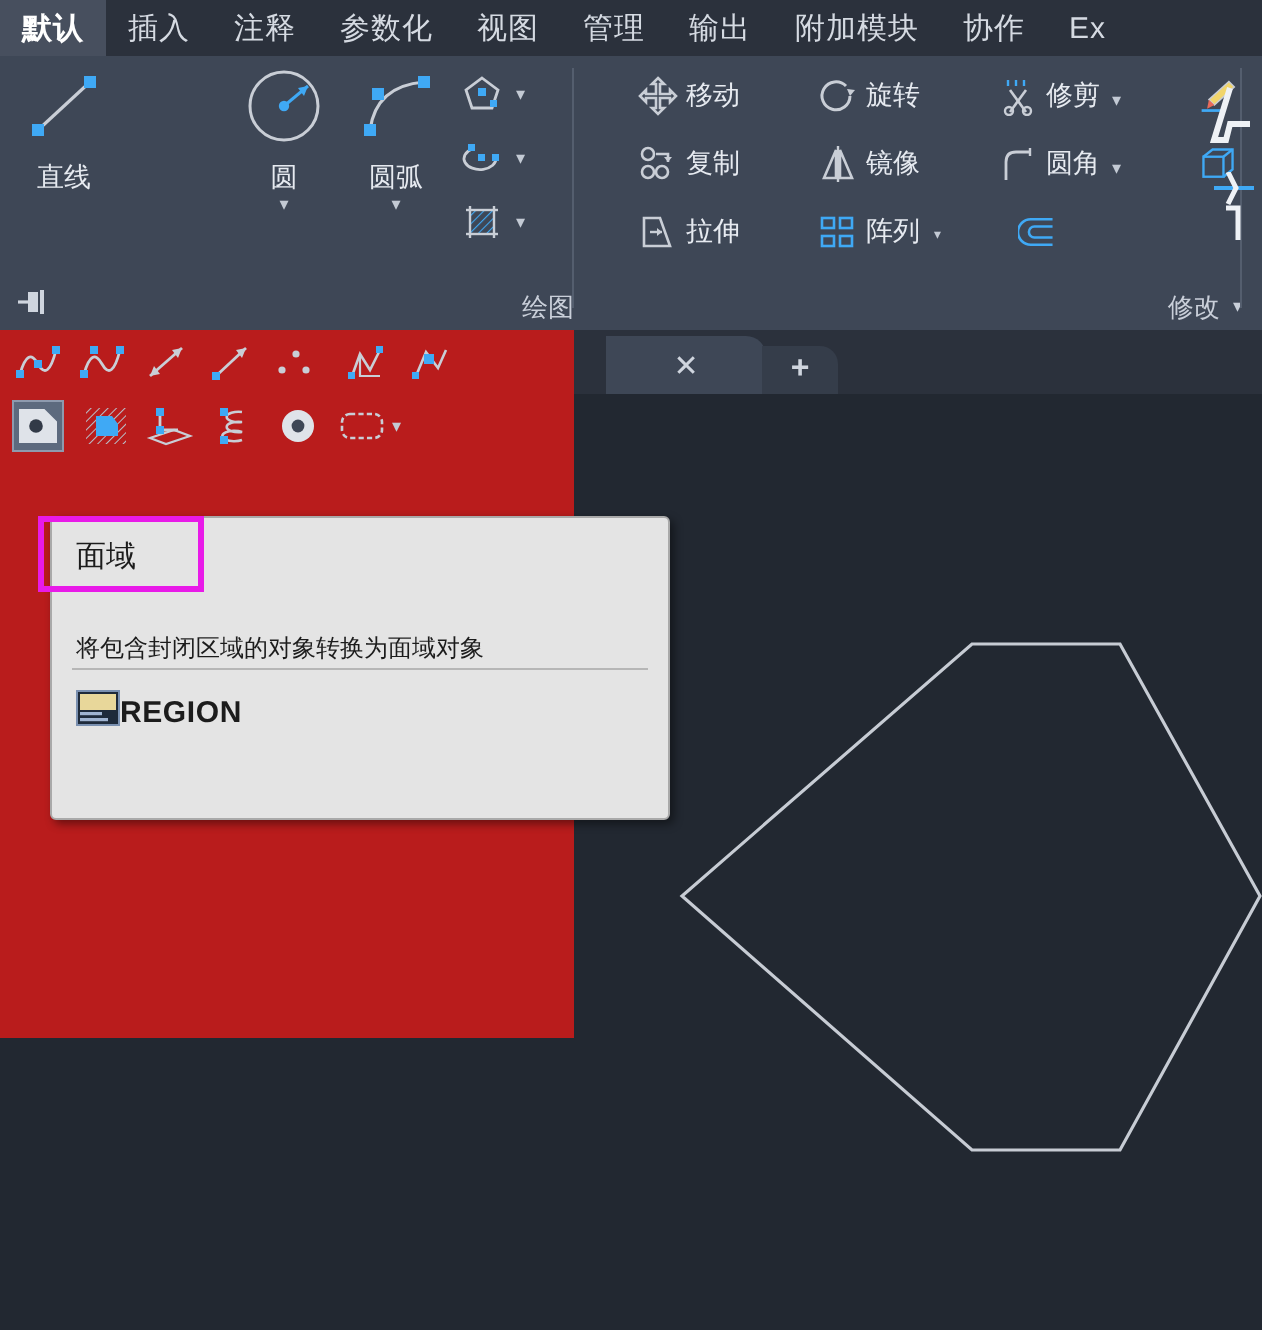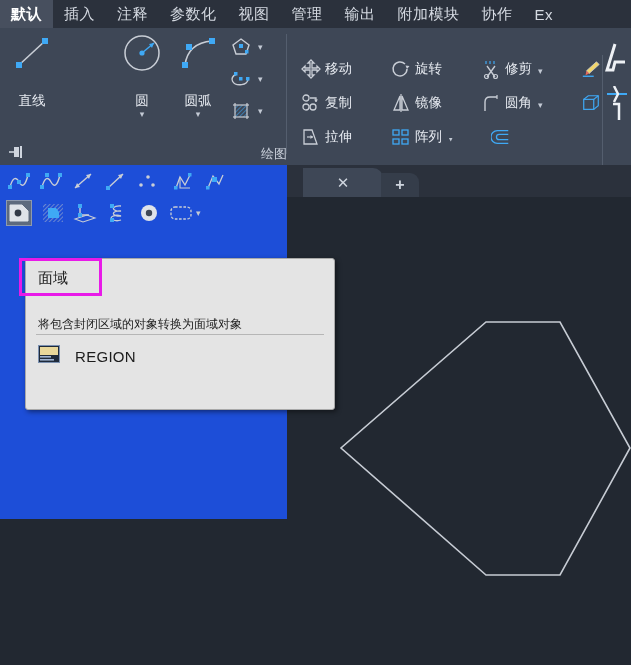--- a/index.html
+++ b/index.html
@@ -6,21 +6,21 @@
   html, body {
     margin: 0; padding: 0;
     width: 631px; height: 665px;
     overflow: hidden;
     background: #222831;
     font-family: "Liberation Sans", "DejaVu Sans", sans-serif;
   }
   #app {
     position: relative;
     width: 631px; height: 519px;
-    background: #1d4ed8;
+    background: #b91c1c;
   }
 
   
   #ribbon-tabs {
     position: absolute; left: 0; top: 0;
     width: 631px; height: 28px;
     background: #2b313c;
     display: flex; align-items: stretch;
   }
   .rtab {
@@ -56,21 +56,21 @@
     text-align: right; color: #c9cfd9; font-size: 13px;
   }
   .panel-label .caret { font-size: 9px; margin-left: 3px; vertical-align: 2px;}
 
   
   .bigbtn {
     position: absolute;
     width: 52px; text-align: center;
     color: #e6eaf0; font-size: 13.5px;
   }
-  .bigbtn .lbl { display:block; margin-top: 18px; }
+  .bigbtn .lbl { display:block; margin-top: 6px; }
   .bigbtn .dd { display:block; color:#c3cad4; font-size:9px; line-height:7px; margin-top:1px;}
   .gico { display:block; height: 42px; }
 
   .smallbtn {
     position: absolute;
     width: 26px; height: 26px;
     display: flex; align-items: center; justify-content: center;
   }
   .smallbtn.hl {
     background: #5d6a7e;
@@ -135,22 +135,22 @@
   }
   #tooltip-divider {
     position: absolute; left: 10px; right: 10px; top: 75px;
     height: 1px; background: #b6b6b6;
   }
   #tooltip-cmd-row {
     position: absolute; left: 12px; top: 86px;
     display: flex; align-items: center;
   }
   #tooltip-cmd {
-    font-size: 15px; color: #1c1c1c; font-weight: normal;
-    margin-left: 15px; letter-spacing: 0.3px;
+    font-size: 15px; color: #1c1c1c; font-weight: bold;
+    margin-left: 0; letter-spacing: 0.3px;
   }
   #tooltip-help {
     position: absolute; left: 12px; top: 118px;
     font-size: 14px; color: #1c1c1c; font-weight: bold;
   }
   
   #hl-box {
     position: absolute; left: 19px; top: 258px;
     width: 83px; height: 38px;
     border: 3px solid #e81ae8;
@@ -357,21 +357,21 @@
           <line x1="13" y1="2" x2="13" y2="14" stroke="#cfd5de" stroke-width="2"></line>
         </svg>
       </span>
       <span class="panel-label">
         <span>绘图</span>
       </span>
 
       <div class="panel-sep" style="right:0;"></div>
     </div>
 
-    <div class="panel" style="left:287px; width:316px;margin-top:21px;">
+    <div class="panel" style="left:305px; width:316px;">
 
       <div class="mrow" style="left:14px; top:10px;">
         <div class="mitem" style="width:86px;">
           <span class="mico">
             <svg width="20" height="20" viewBox="0 0 20 20">
               <path d="M10 1 L13 4 L11 4 L11 9 L16 9 L16 7 L19 10 L16 13 L16 11 L11 11 L11 16 L13 16 L10 19 L7 16 L9 16 L9 11 L4 11 L4 13 L1 10 L4 7 L4 9 L9 9 L9 4 L7 4 Z" fill="none" stroke="#c9ced6" stroke-width="1.3"></path>
             </svg>
           </span>
           <span class="mlbl">移动</span>
         </div>

